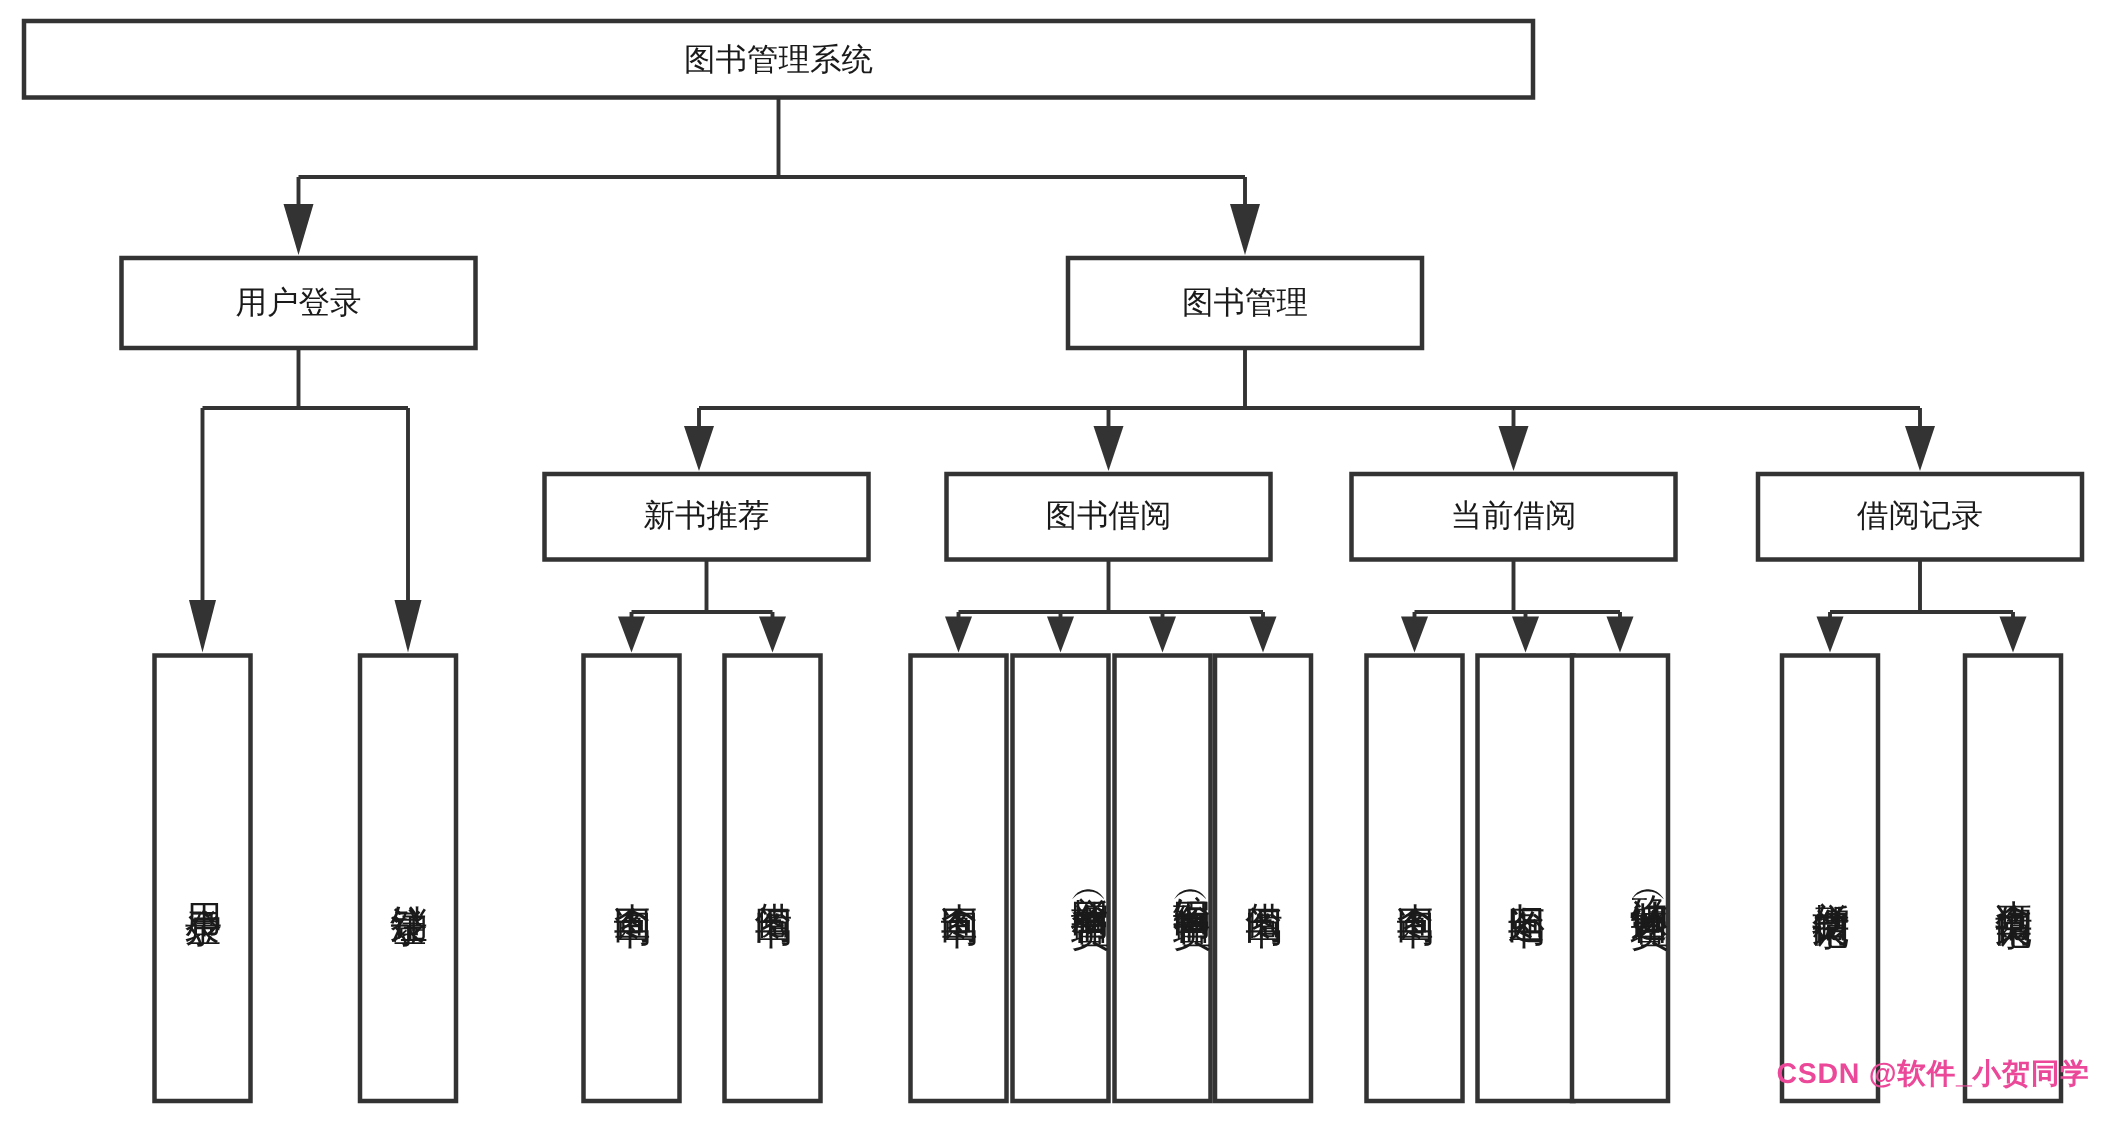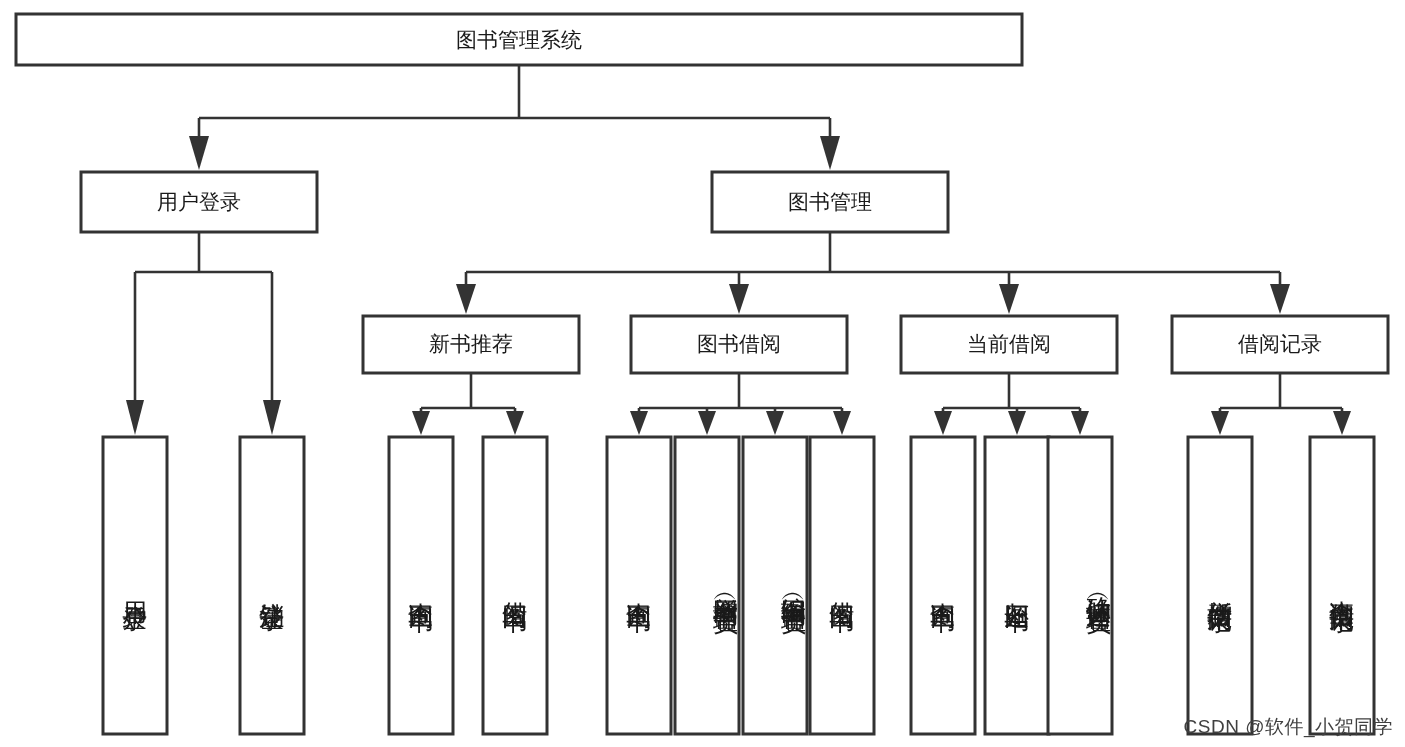--- a/index.html
+++ b/index.html
@@ -60,26 +60,27 @@
     display: flex;
     align-items: center;
     justify-content: center;
     text-align: center;
     white-space: nowrap;
     pointer-events: none;
   }
   .watermark {
     position: absolute;
     right: 12px;
-    bottom: 7px;
+    bottom: 18px;
     font-family: "Liberation Sans", "DejaVu Sans", sans-serif;
     font-size: 19px;
-    color: #404040;
+    color: #ec4899;
     letter-spacing: 0.5px;
     white-space: nowrap;
+    font-weight: bold;
   }
 </style>
 </head>
 <body>
 
 <div id="diagram-root">
   <svg class="diagram" viewBox="0 0 1405 747" xmlns="http://www.w3.org/2000/svg">
 
     <g>
       <path class="connector" d="M 519 65 L 519 118"></path>

